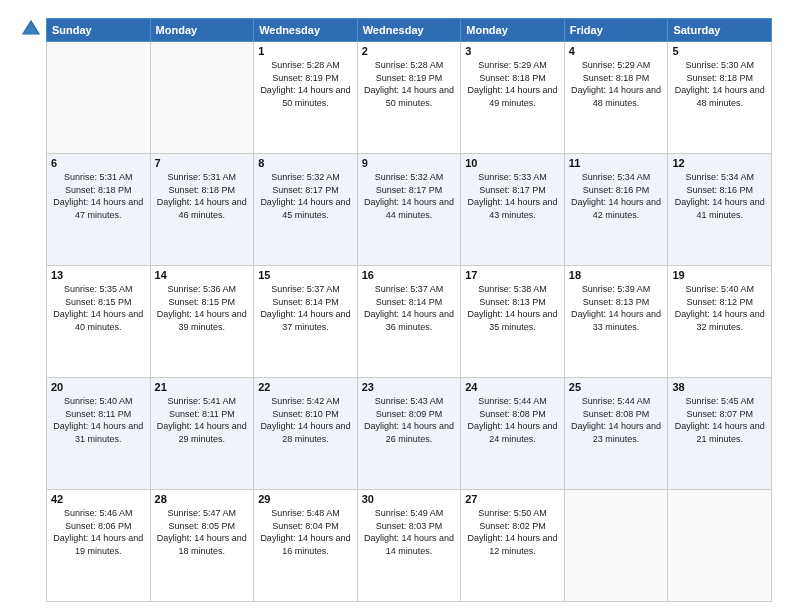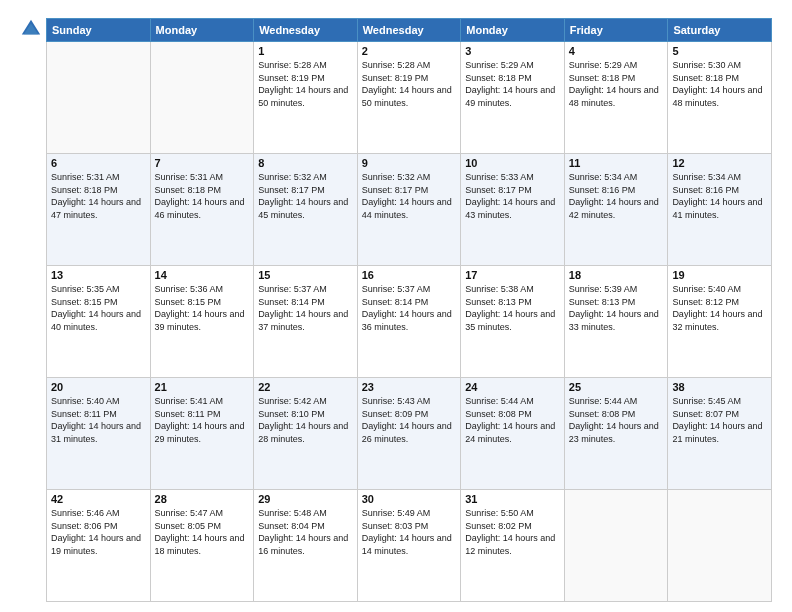--- a/index.html
+++ b/index.html
@@ -84,20 +84,21 @@
     .day-number {
       font-weight: bold;
       font-size: 11px;
       margin-bottom: 2px;
       color: #111;
     }
     .day-info {
       font-size: 9px;
       color: #222;
       line-height: 1.4;
+      text-align: center;
     }
     .empty-cell {
       background: #f9f9f9;
     }
     .row-stripe {
       background: #f0f4fa;
     }
     .row-white {
       background: #fff;
     }
@@ -261,21 +262,21 @@
           </td>
           <td class="row-white">
             <div class="day-number">29</div>
             <div class="day-info">Sunrise: 5:48 AM<br>Sunset: 8:04 PM<br>Daylight: 14 hours and 16 minutes.</div>
           </td>
           <td class="row-white">
             <div class="day-number">30</div>
             <div class="day-info">Sunrise: 5:49 AM<br>Sunset: 8:03 PM<br>Daylight: 14 hours and 14 minutes.</div>
           </td>
           <td class="row-white">
-            <div class="day-number">31</div>
+            <div class="day-number">27</div>
             <div class="day-info">Sunrise: 5:50 AM<br>Sunset: 8:02 PM<br>Daylight: 14 hours and 12 minutes.</div>
           </td>
           <td class="empty-cell"></td>
           <td class="empty-cell"></td>
         </tr>
       </tbody>
   </table>
 </div>
 
 </body></html>

